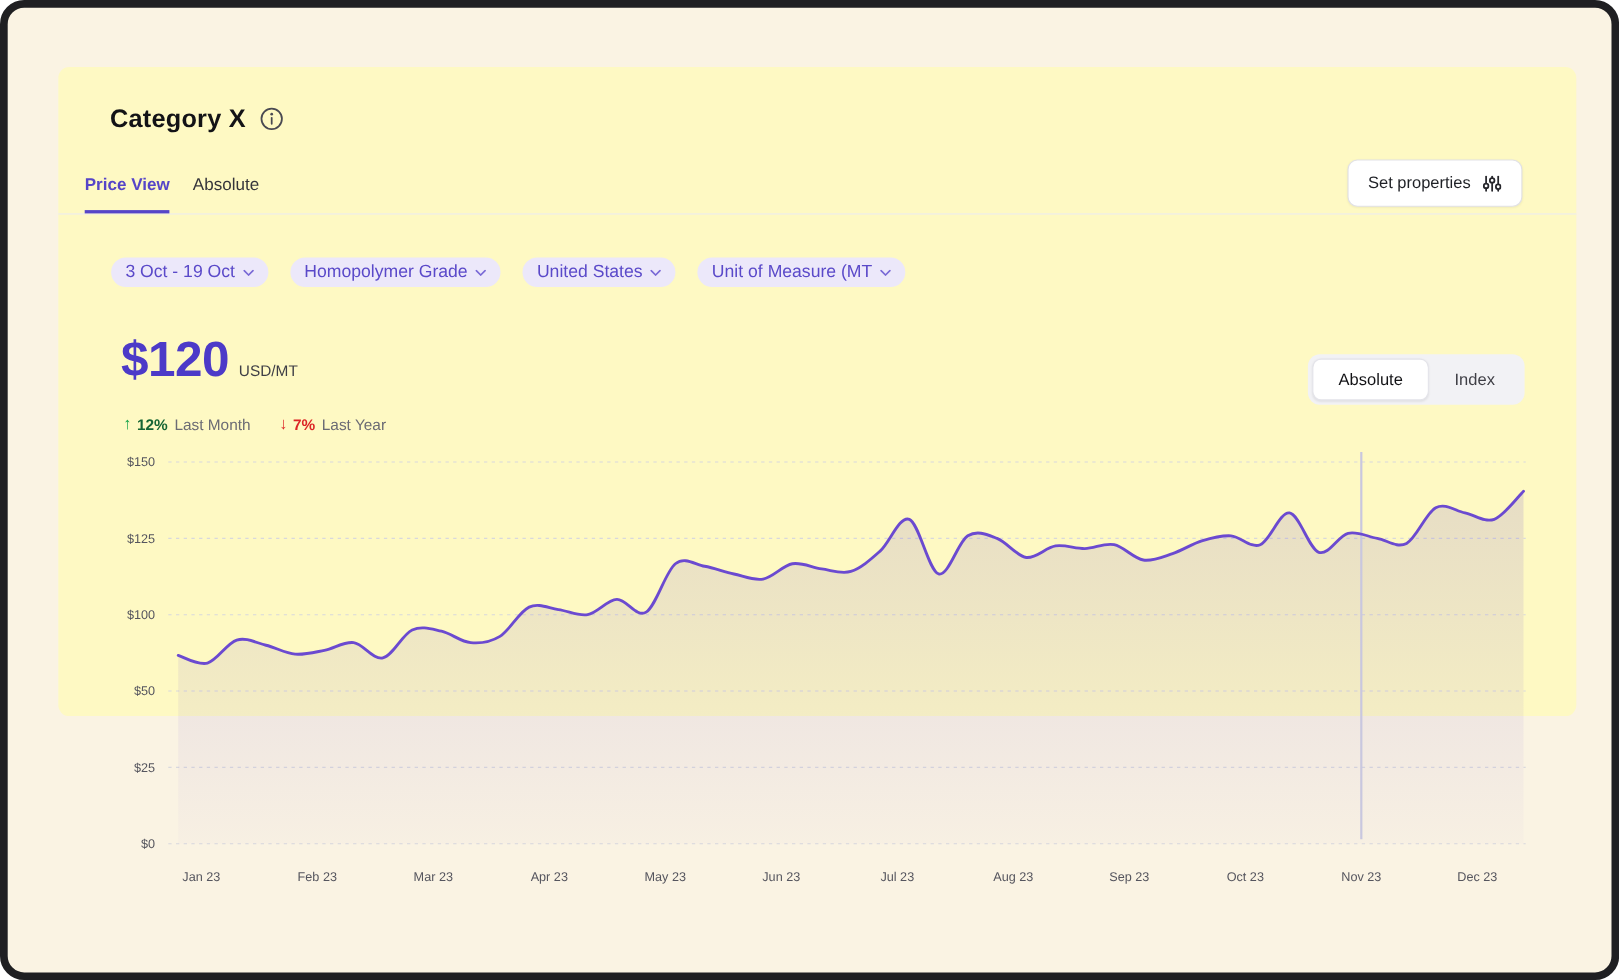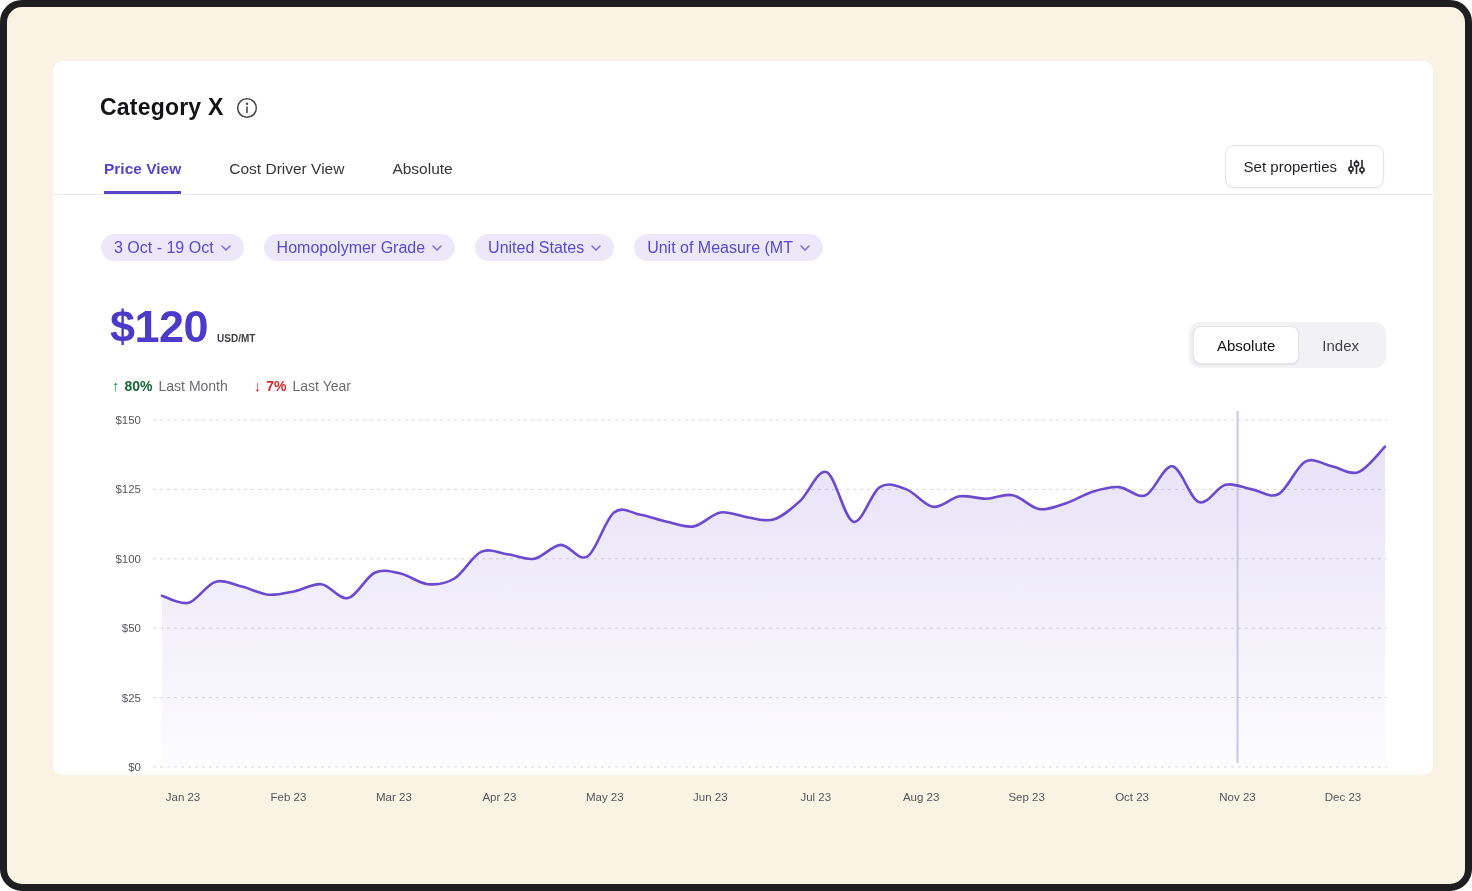--- a/index.html
+++ b/index.html
@@ -1,33 +1,33 @@
 <!DOCTYPE html>
 <html><head>
 <meta charset="utf-8">
 <style>
   html,body{margin:0;padding:0;width:1472px;height:891px;background:#ffffff;font-family:"Liberation Sans",sans-serif;}
   .frame{position:absolute;inset:0;box-sizing:border-box;border:7px solid #1f1f22;border-radius:22px;background:#FAF3E3;overflow:hidden;}
-  .card{position:absolute;left:46px;top:54px;width:1380px;height:714px;background:#ffffff;border-radius:10px;}
+  .card{position:absolute;left:46px;top:54px;width:1380px;height:590px;background:#fef9c3;border-radius:10px;}
 
   .title-row{position:absolute;left:47px;top:33px;display:flex;align-items:center;gap:13px;}
   .page-title{font-size:23px;font-weight:700;color:#131316;letter-spacing:.2px;}
 
-  .tabbar{position:absolute;left:0;top:86px;width:100%;height:48px;border-bottom:1px solid #EBEBEF;box-sizing:border-box;display:flex;gap:48px;padding-left:51px;}
+  .tabbar{position:absolute;left:0;top:86px;width:100%;height:48px;border-bottom:1px solid #EBEBEF;box-sizing:border-box;display:flex;gap:21px;padding-left:24px;}
   .tab{display:flex;align-items:center;height:100%;box-sizing:border-box;font-size:15.5px;color:#35353B;border-bottom:3px solid transparent;cursor:pointer;}
   .tab.active{color:#5645C8;font-weight:600;border-bottom-color:#5645C8;}
 
   .set-props{position:absolute;right:49px;top:84px;height:43px;display:flex;align-items:center;gap:11px;padding:0 18px;background:#fff;border:1px solid #E1E1E6;border-radius:9px;font-size:15px;color:#1F2126;cursor:pointer;box-shadow:0 1px 2px rgba(20,20,25,.05);}
 
   .chips{position:absolute;left:48px;top:173px;display:flex;gap:20px;}
   .chip{height:27px;padding:0 13px;background:#ECE8FA;border-radius:14px;color:#5A49C9;font-size:16px;display:inline-flex;align-items:center;gap:7px;cursor:pointer;white-space:nowrap;}
 
   .price-row{position:absolute;left:57px;top:240px;display:flex;align-items:baseline;gap:9px;}
   .price-value{font-size:45px;font-weight:700;color:#4C3AC8;letter-spacing:-.5px;text-align:center;}
-  .price-unit{font-size:10px;font-weight:700;color:#3F3F46;}
+  .price-unit{font-size:14px;font-weight:400;color:#3F3F46;}
 
   .change-row{position:absolute;left:59px;top:316px;display:flex;align-items:center;font-size:14px;}
   .arrow-up{color:#16A34A;font-weight:700;font-size:15px;margin-right:5px;}
   .arrow-down{color:#DC2626;font-weight:700;font-size:15px;margin-right:5px;}
   .pct-up{color:#166534;font-weight:700;margin-right:6px;}
   .pct-down{color:#DC2626;font-weight:700;margin-right:6px;}
   .change-label{color:#6B6B74;margin-right:26px;}
   .change-label:last-child{margin-right:12px;text-align:right;}
 
   .segmented{position:absolute;right:47px;top:261px;background:#F2F2F5;border-radius:11px;padding:4px;display:flex;align-items:center;}
@@ -49,23 +49,20 @@
           <circle cx="11" cy="11" r="9.3" fill="none" stroke="#4A4A52" stroke-width="1.6"></circle>
           <circle cx="11" cy="6.8" r="1.25" fill="#4A4A52"></circle>
           <rect x="10.2" y="9.3" width="1.6" height="7" rx="0.8" fill="#4A4A52"></rect>
         </svg>
       </span>
     </div>
 
     <div class="tabbar">
       <div class="tab active">
           <span>Price View</span>
-        </div>
-      <div class="tab">
-          <span>Cost Driver View</span>
         </div>
       <div class="tab">
           <span>Absolute</span>
         </div>
     </div>
 
     <button class="set-props">
       <span>Set properties</span>
       <span style="display:inline-flex;">
         <svg width="17" height="16" viewBox="0 0 17 16">
@@ -108,21 +105,21 @@
       </div>
     </div>
 
     <div class="price-row">
       <span class="price-value">$120</span>
       <span class="price-unit">USD/MT</span>
     </div>
 
     <div class="change-row">
       <span class="arrow-up">↑</span>
-      <span class="pct-up">80%</span>
+      <span class="pct-up">12%</span>
       <span class="change-label">Last Month</span>
       <span class="arrow-down">↓</span>
       <span class="pct-down">7%</span>
       <span class="change-label">Last Year</span>
     </div>
 
     <div class="segmented">
       <div class="seg selected">
           <span>Absolute</span>
         </div>

